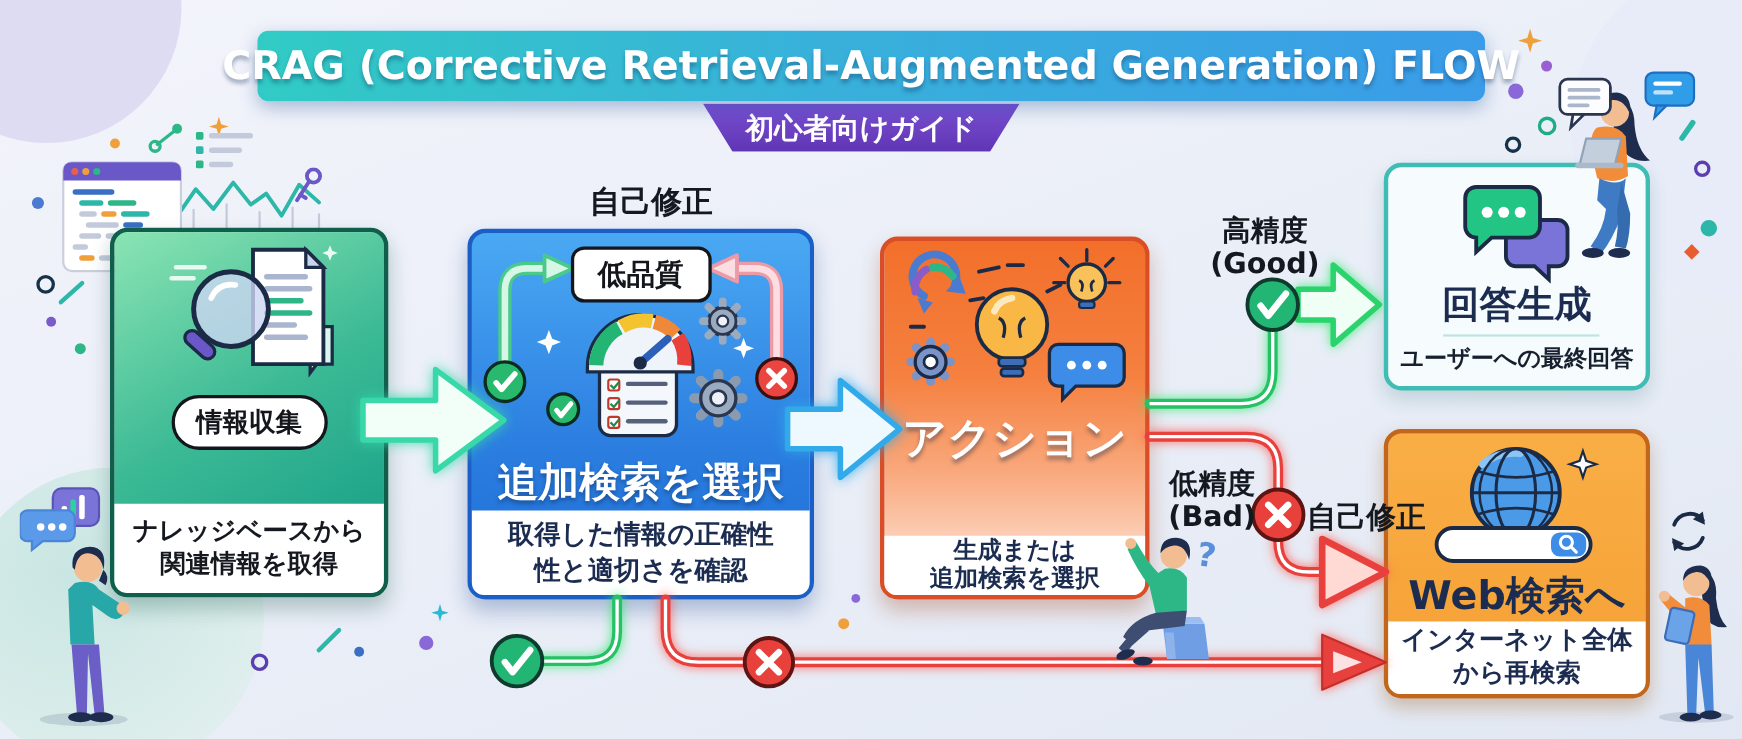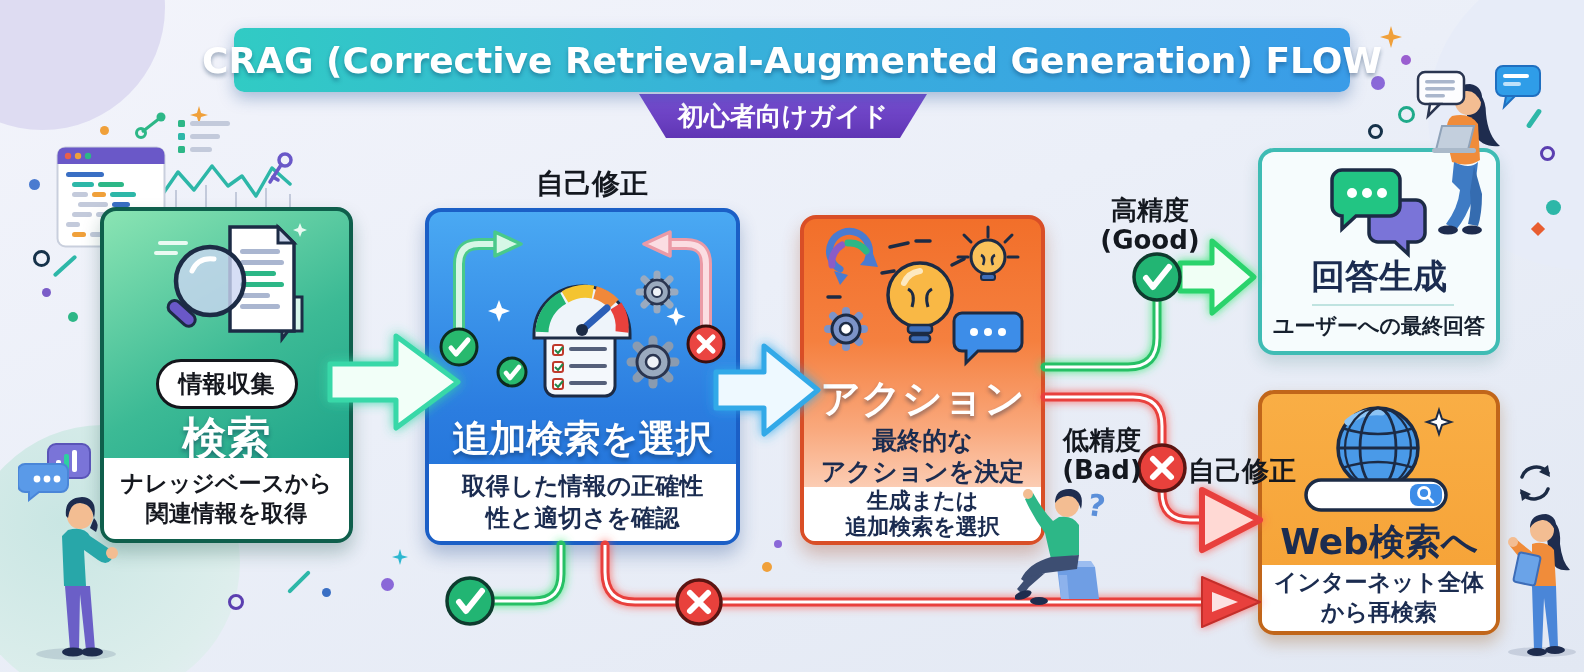--- a/index.html
+++ b/index.html
@@ -243,21 +243,20 @@
         <rect x="88" y="85" width="40" height="5" rx="2.5" fill="#aab6d0"></rect>
         <circle cx="58" cy="62" r="34" fill="#ccd6f2" fill-opacity="0.8" stroke="#1c2b45" stroke-width="4.5"></circle>
         <path d="M40,52 Q46,38 62,40" fill="none" stroke="#fff" stroke-width="5" stroke-linecap="round"></path>
         <rect x="14" y="88" width="32" height="13" rx="6.5" transform="rotate(42 30 94)" fill="#6a58c8" stroke="#1c2b45" stroke-width="3"></rect>
         <path d="M148,4 l2,5 5,2 -5,2 -2,5 -2,-5 -5,-2 5,-2 z" fill="#eafaf2"></path>
       </svg>
     </div>
     <div class="pill-badge" style="top:148px;padding:6px 20px;font-size:24px;">
       <span>情報収集</span>
     </div>
-    <div class="box-title" style="top:198px;font-size:44px;">検索</div>
     <div class="box-footer" style="height:81px;font-size:23px;font-weight:bold;color:#15181f;">
       <span>ナレッジベースから</span>
       <span>関連情報を取得</span>
     </div>
   </div>
 
   <div class="flowbox box2">
     <div class="abs" style="left:0;top:0;">
       <svg width="307" height="205" viewBox="0 0 307 205">
 
@@ -316,20 +315,23 @@
         </g>
 
         <circle cx="30" cy="135" r="18" fill="#28b96e" stroke="#0d2b1e" stroke-width="3"></circle>
         <path d="M22,136 L27,142 L39,128" fill="none" stroke="#fff" stroke-width="5" stroke-linecap="round" stroke-linejoin="round"></path>
         <circle cx="83" cy="160" r="14" fill="#28b96e" stroke="#0d2b1e" stroke-width="3"></circle>
         <path d="M77,161 L81,166 L90,155" fill="none" stroke="#fff" stroke-width="4.5" stroke-linecap="round" stroke-linejoin="round"></path>
         <circle cx="277" cy="132" r="18" fill="#ea4541" stroke="#3a0f0d" stroke-width="3"></circle>
         <path d="M270,125 L284,139 M284,125 L270,139" stroke="#fff" stroke-width="5" stroke-linecap="round"></path>
       </svg>
     </div>
+    <div class="rect-badge" style="top:12px;padding:5px 22px;font-size:26px;">
+      <span>低品質</span>
+    </div>
     <div class="box-title" style="top:202px;font-size:37px;">追加検索を選択</div>
     <div class="box-footer" style="height:77px;font-size:24px;font-weight:bold;color:#1b2c50;">
       <span>取得した情報の正確性</span>
       <span>性と適切さを確認</span>
     </div>
   </div>
 
   <div class="flowbox box3">
     <div class="abs" style="left:8px;top:6px;">
       <svg width="222" height="148" viewBox="0 0 222 148">
@@ -377,24 +379,20 @@
         <circle cx="34" cy="104" r="14" fill="#7c93c8" stroke="#1c2b45" stroke-width="3"></circle>
         <circle cx="34" cy="104" r="6" fill="#fff" stroke="#1c2b45" stroke-width="2.5"></circle>
 
         <path d="M150,88 h52 a8,8 0 0 1 8,8 v22 a8,8 0 0 1 -8,8 h-36 l-12,12 v-12 h-4 a8,8 0 0 1 -8,-8 v-22 a8,8 0 0 1 8,-8 z" fill="#3d8de8" stroke="#1c2b45" stroke-width="3"></path>
         <circle cx="162" cy="107" r="4" fill="#fff"></circle>
           <circle cx="176" cy="107" r="4" fill="#fff"></circle>
           <circle cx="190" cy="107" r="4" fill="#fff"></circle>
       </svg>
     </div>
     <div class="box-title" style="top:152px;font-size:40px;">アクション</div>
-    <div class="abs" style="left:0;right:0;top:206px;text-align:center;font-weight:bold;font-size:25px;color:#1b2c50;line-height:1.25;">
-      <div>最終的な</div>
-      <div>アクションを決定</div>
-    </div>
     <div class="box-footer" style="height:54px;font-size:22px;font-weight:bold;color:#1b2c50;line-height:1.2;">
       <span>生成または</span>
       <span>追加検索を選択</span>
     </div>
   </div>
 
   <div class="flowbox box4">
     <div class="abs" style="left:68px;top:14px;">
       <svg width="104" height="92" viewBox="0 0 104 92">
         <path d="M48,34 h38 a9,9 0 0 1 9,9 v24 a9,9 0 0 1 -9,9 h-8 v12 l-13,-12 h-17 a9,9 0 0 1 -9,-9 v-24 a9,9 0 0 1 9,-9 z" fill="#7a74d8" stroke="#1c2b45" stroke-width="3.5"></path>

